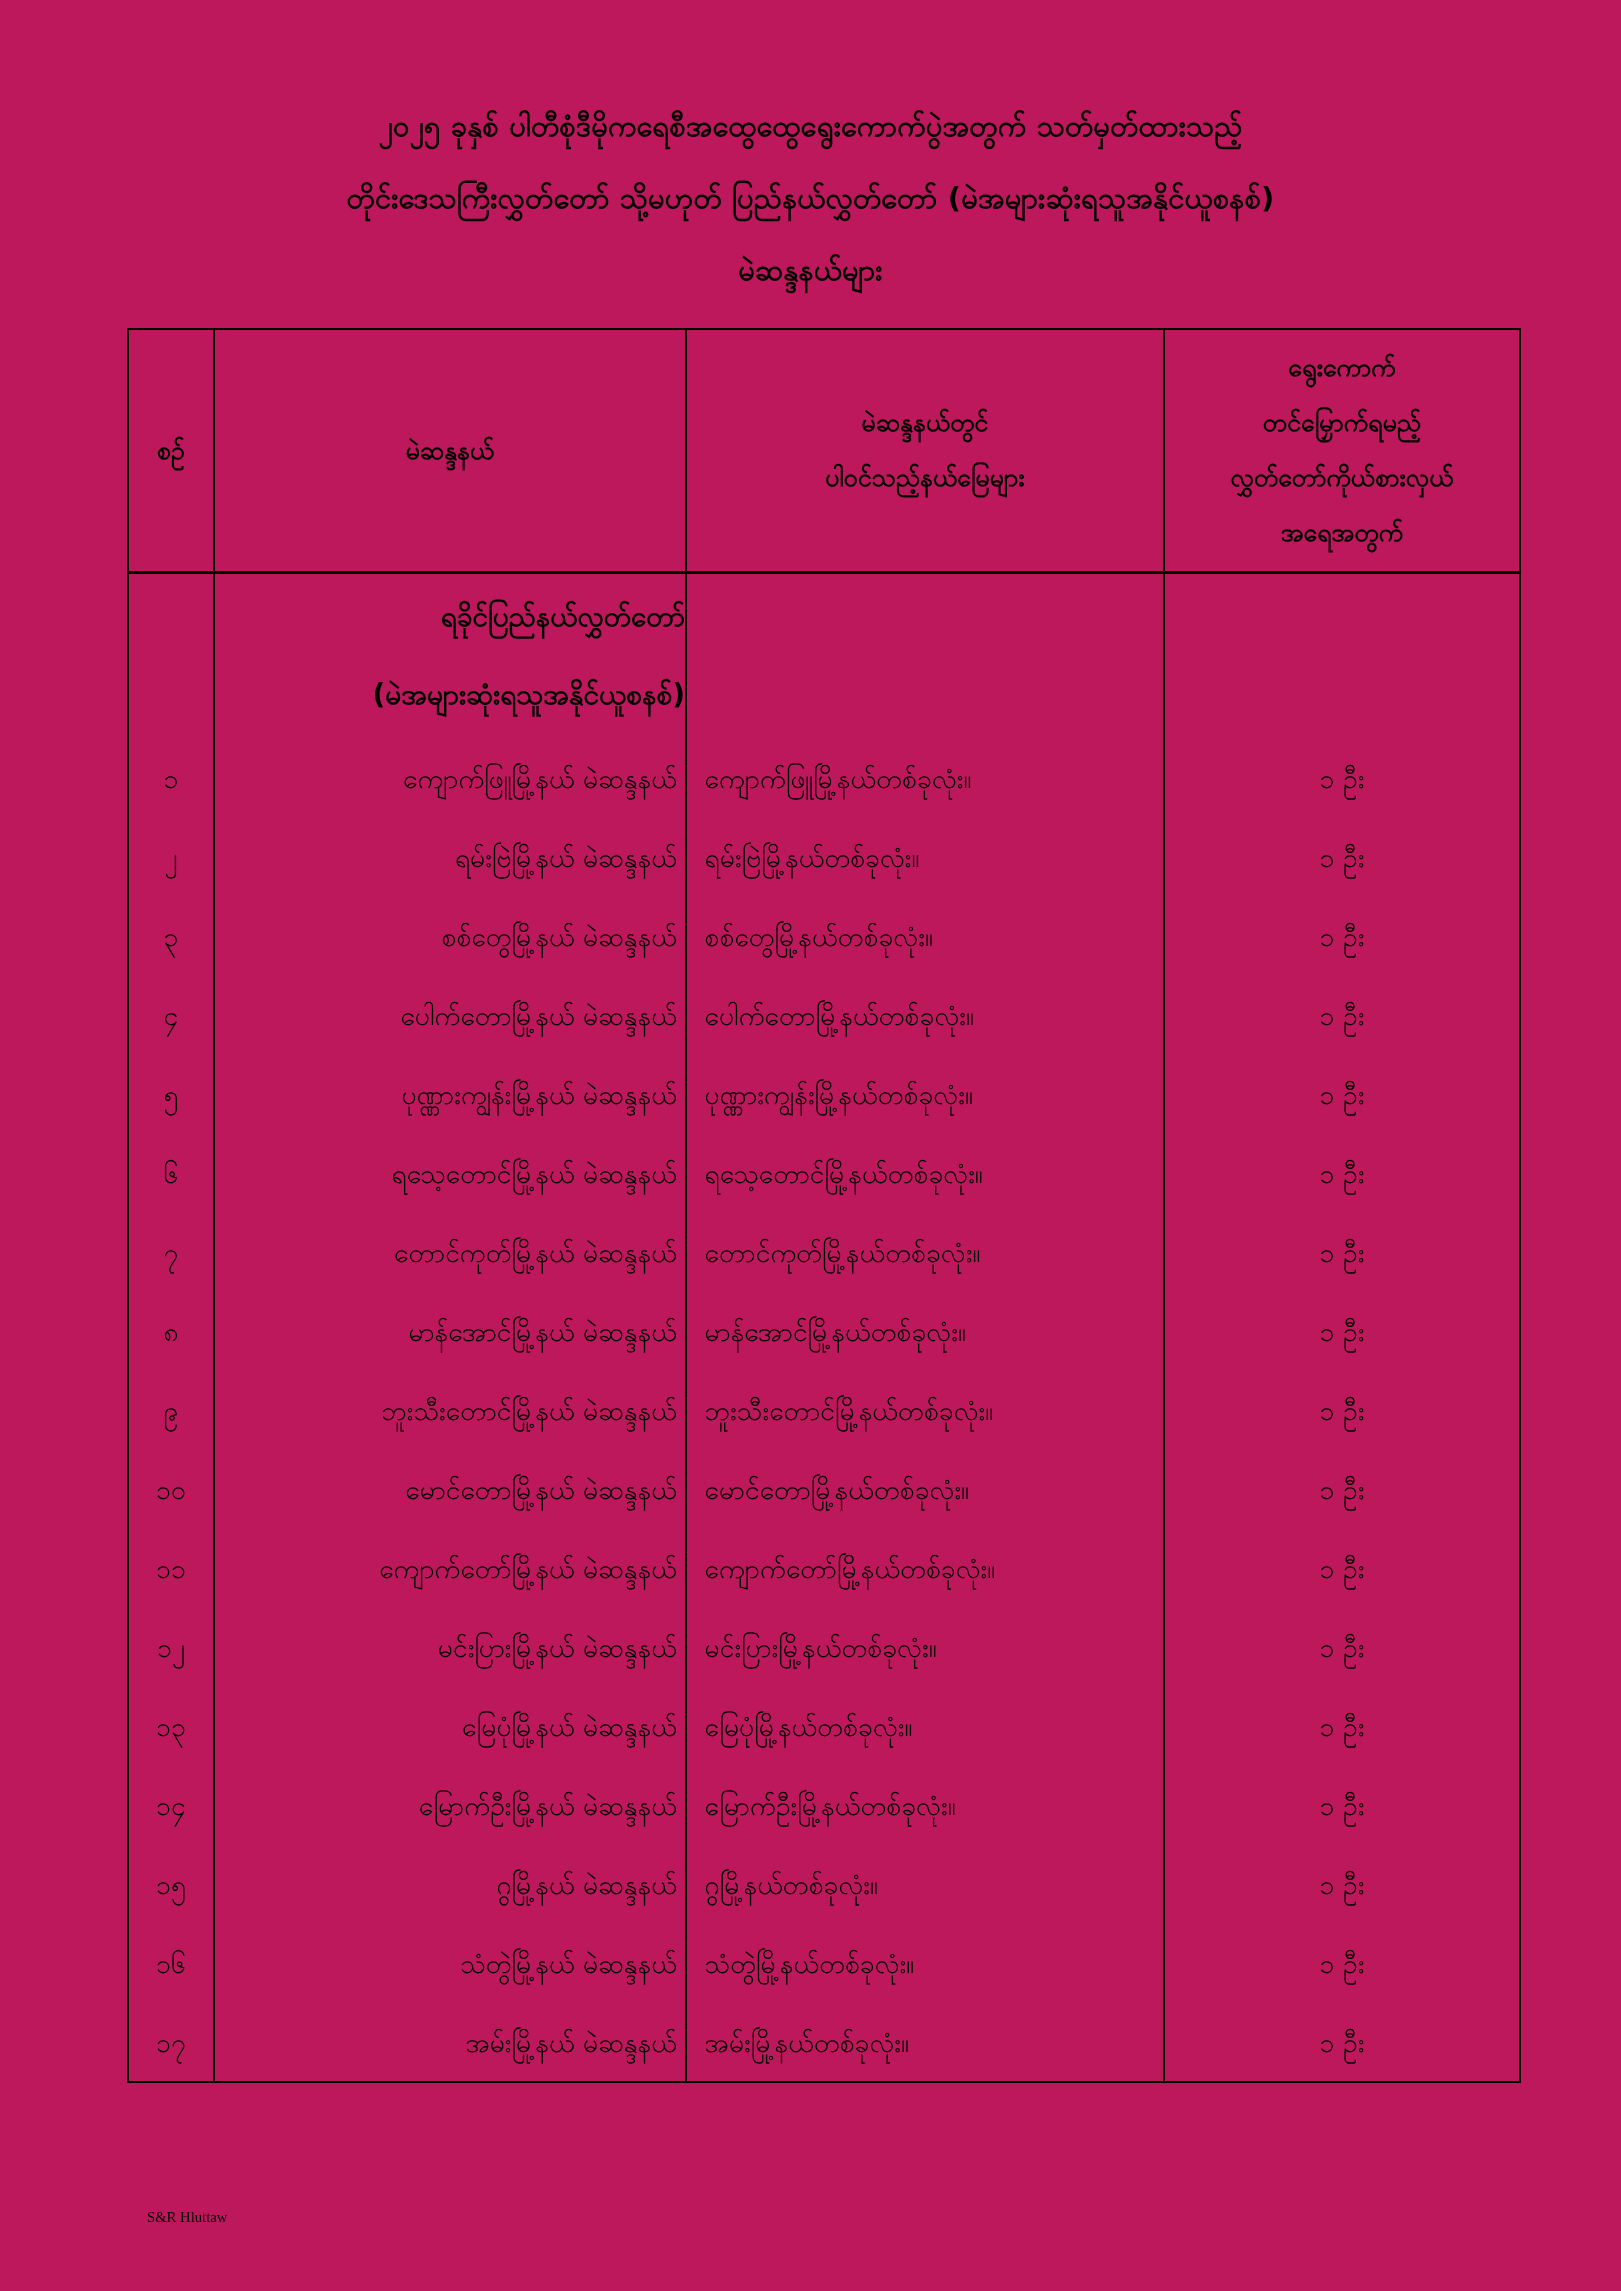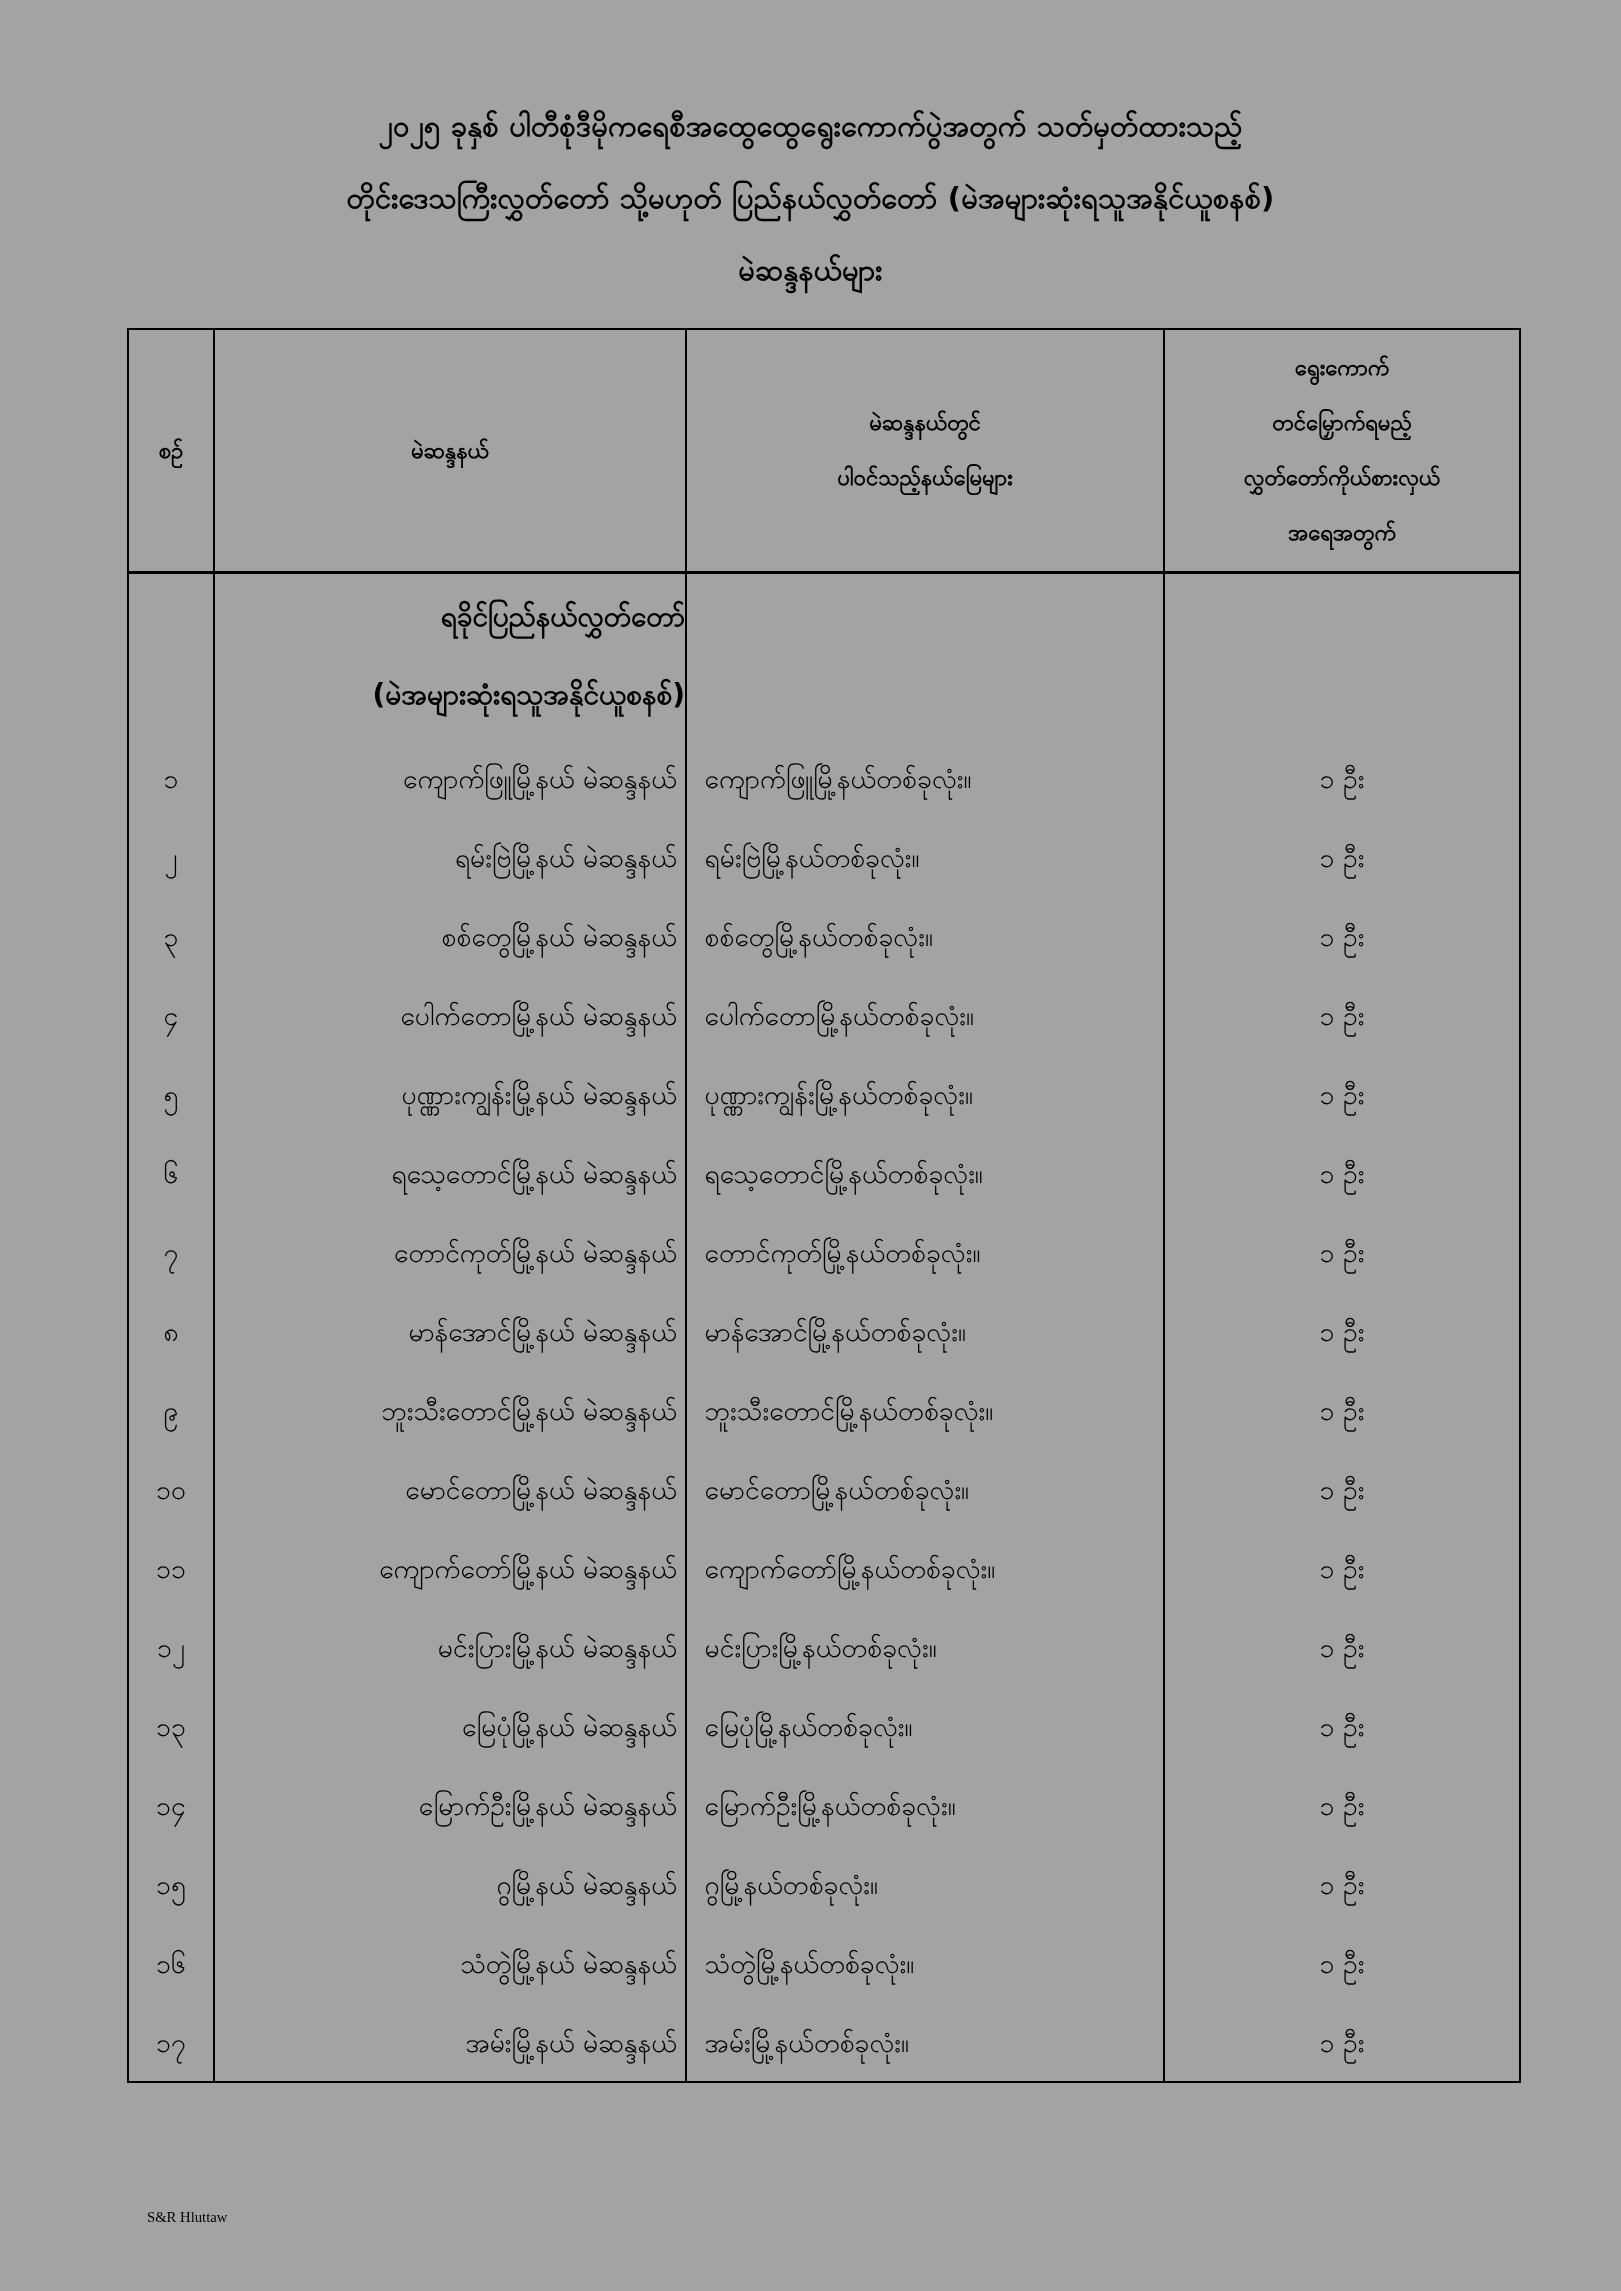--- a/index.html
+++ b/index.html
@@ -5,21 +5,21 @@
   * { margin: 0; padding: 0; box-sizing: border-box; }
   html, body { background: #ffffff; }
   body {
     width: 1621px; height: 2292px;
     font-family: "DejaVu Sans", "Liberation Sans", sans-serif;
     color: #000000;
   }
   .page {
     position: relative;
     width: 1621px; height: 2292px;
-    background: #a3a3a3;
+    background: #be185d;
     overflow: hidden;
   }
   .title-block {
     position: absolute;
     top: 90px; left: 0;
     width: 100%;
     text-align: center;
     font-weight: 700;
     font-size: 29px;
     line-height: 72px;
@@ -35,21 +35,21 @@
   }
   col.c1 { width: 86px; }
   col.c2 { width: 472px; }
   col.c3 { width: 478px; }
   col.c4 { width: 356px; }
   th {
     border-left: 2px solid #000000;
     border-right: 2px solid #000000;
     border-bottom: 3.9px solid #000000;
     height: 243px;
-    font-size: 22px;
+    font-size: 25px;
     font-weight: 700;
     text-align: center;
     vertical-align: middle;
     line-height: 55px;
     padding: 3.9px 7.8px;
   }
   td {
     border-left: 2px solid #000000;
     border-right: 2px solid #000000;
     font-size: 26.5px;

